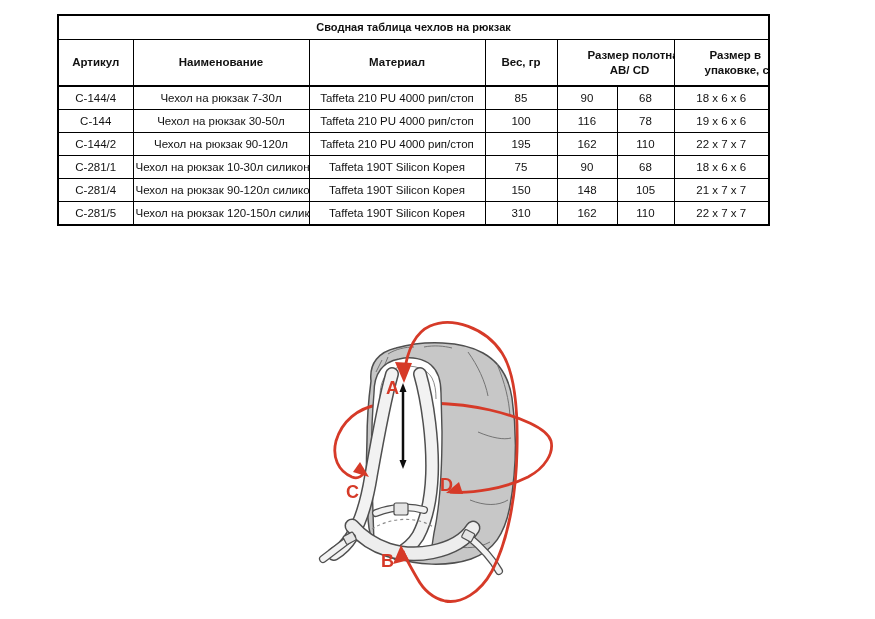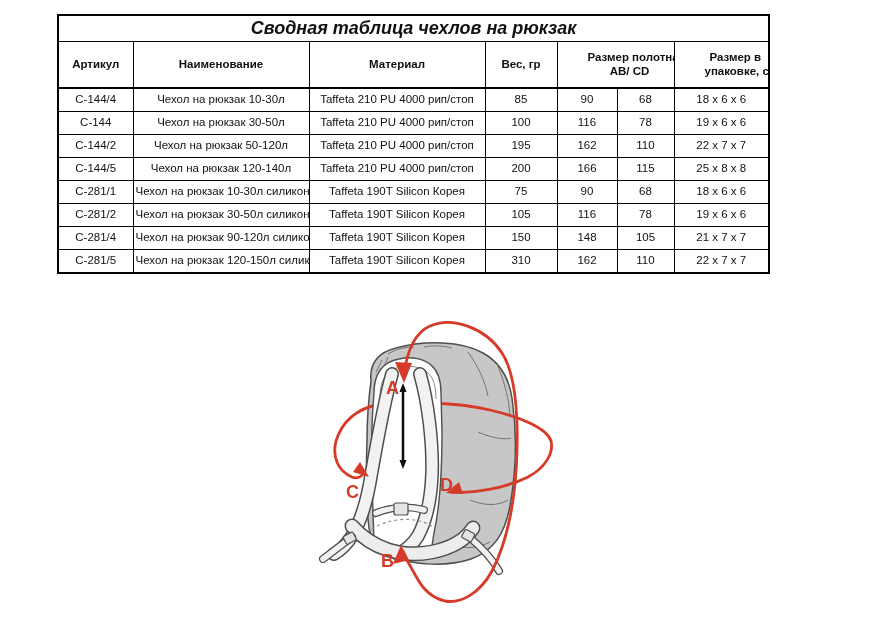--- a/index.html
+++ b/index.html
@@ -17,21 +17,21 @@
   table.summary{
     border-collapse:collapse;table-layout:fixed;width:711px;
     border:2px solid #000;
   }
   table.summary td,table.summary th{
     border:1px solid #000;text-align:center;vertical-align:middle;
     font-size:11.5px;padding:1px 2px;line-height:1.25;
     overflow:hidden;white-space:nowrap;
   }
   tr.title-row td{
-    height:21px;font-size:18px;font-weight:bold;border-bottom:1px solid #000;font-style:italic;
+    height:21px;font-size:11px;font-weight:bold;border-bottom:1px solid #000;
   }
   tr.head-row th{
     height:43px;font-weight:bold;border-bottom:2px solid #000;
   }
   tr.data-row td{height:20px;}
   .hdr-2line span{display:block;padding-left:28px;}
   
   .diagram{position:absolute;left:305px;top:313px;}
   .cover{fill:var(--cover);stroke:var(--outline);stroke-width:1.5;}
   .wrinkle{fill:none;stroke:#747474;stroke-width:1;}
@@ -79,71 +79,53 @@
           <span>Размер полотна, см</span>
           <span>АВ/ CD</span>
         </th>
         <th class="hdr-2line">
           <span>Размер в</span>
           <span>упаковке, см</span>
         </th>
       </tr>
       <tr class="data-row">
         <td>С-144/4</td>
-        <td>Чехол на рюкзак 10-30л</td>
+        <td>Чехол на рюкзак 7-30л</td>
         <td>Taffeta 210 PU 4000 рип/стоп</td>
         <td>85</td>
         <td>90</td>
         <td>68</td>
         <td>18 x 6 x 6</td>
       </tr>
       <tr class="data-row">
         <td>С-144</td>
         <td>Чехол на рюкзак 30-50л</td>
         <td>Taffeta 210 PU 4000 рип/стоп</td>
         <td>100</td>
         <td>116</td>
         <td>78</td>
         <td>19 x 6 x 6</td>
       </tr>
       <tr class="data-row">
         <td>С-144/2</td>
-        <td>Чехол на рюкзак 50-120л</td>
+        <td>Чехол на рюкзак 90-120л</td>
         <td>Taffeta 210 PU 4000 рип/стоп</td>
         <td>195</td>
         <td>162</td>
         <td>110</td>
         <td>22 x 7 x 7</td>
-      </tr>
-      <tr class="data-row">
-        <td>С-144/5</td>
-        <td>Чехол на рюкзак 120-140л</td>
-        <td>Taffeta 210 PU 4000 рип/стоп</td>
-        <td>200</td>
-        <td>166</td>
-        <td>115</td>
-        <td>25 x 8 x 8</td>
       </tr>
       <tr class="data-row">
         <td>С-281/1</td>
         <td>Чехол на рюкзак 10-30л силикон</td>
         <td>Taffeta 190T Silicon Корея</td>
         <td>75</td>
         <td>90</td>
         <td>68</td>
         <td>18 x 6 x 6</td>
-      </tr>
-      <tr class="data-row">
-        <td>С-281/2</td>
-        <td>Чехол на рюкзак 30-50л силикон</td>
-        <td>Taffeta 190T Silicon Корея</td>
-        <td>105</td>
-        <td>116</td>
-        <td>78</td>
-        <td>19 x 6 x 6</td>
       </tr>
       <tr class="data-row">
         <td>С-281/4</td>
         <td>Чехол на рюкзак 90-120л силикон</td>
         <td>Taffeta 190T Silicon Корея</td>
         <td>150</td>
         <td>148</td>
         <td>105</td>
         <td>21 x 7 x 7</td>
       </tr>

